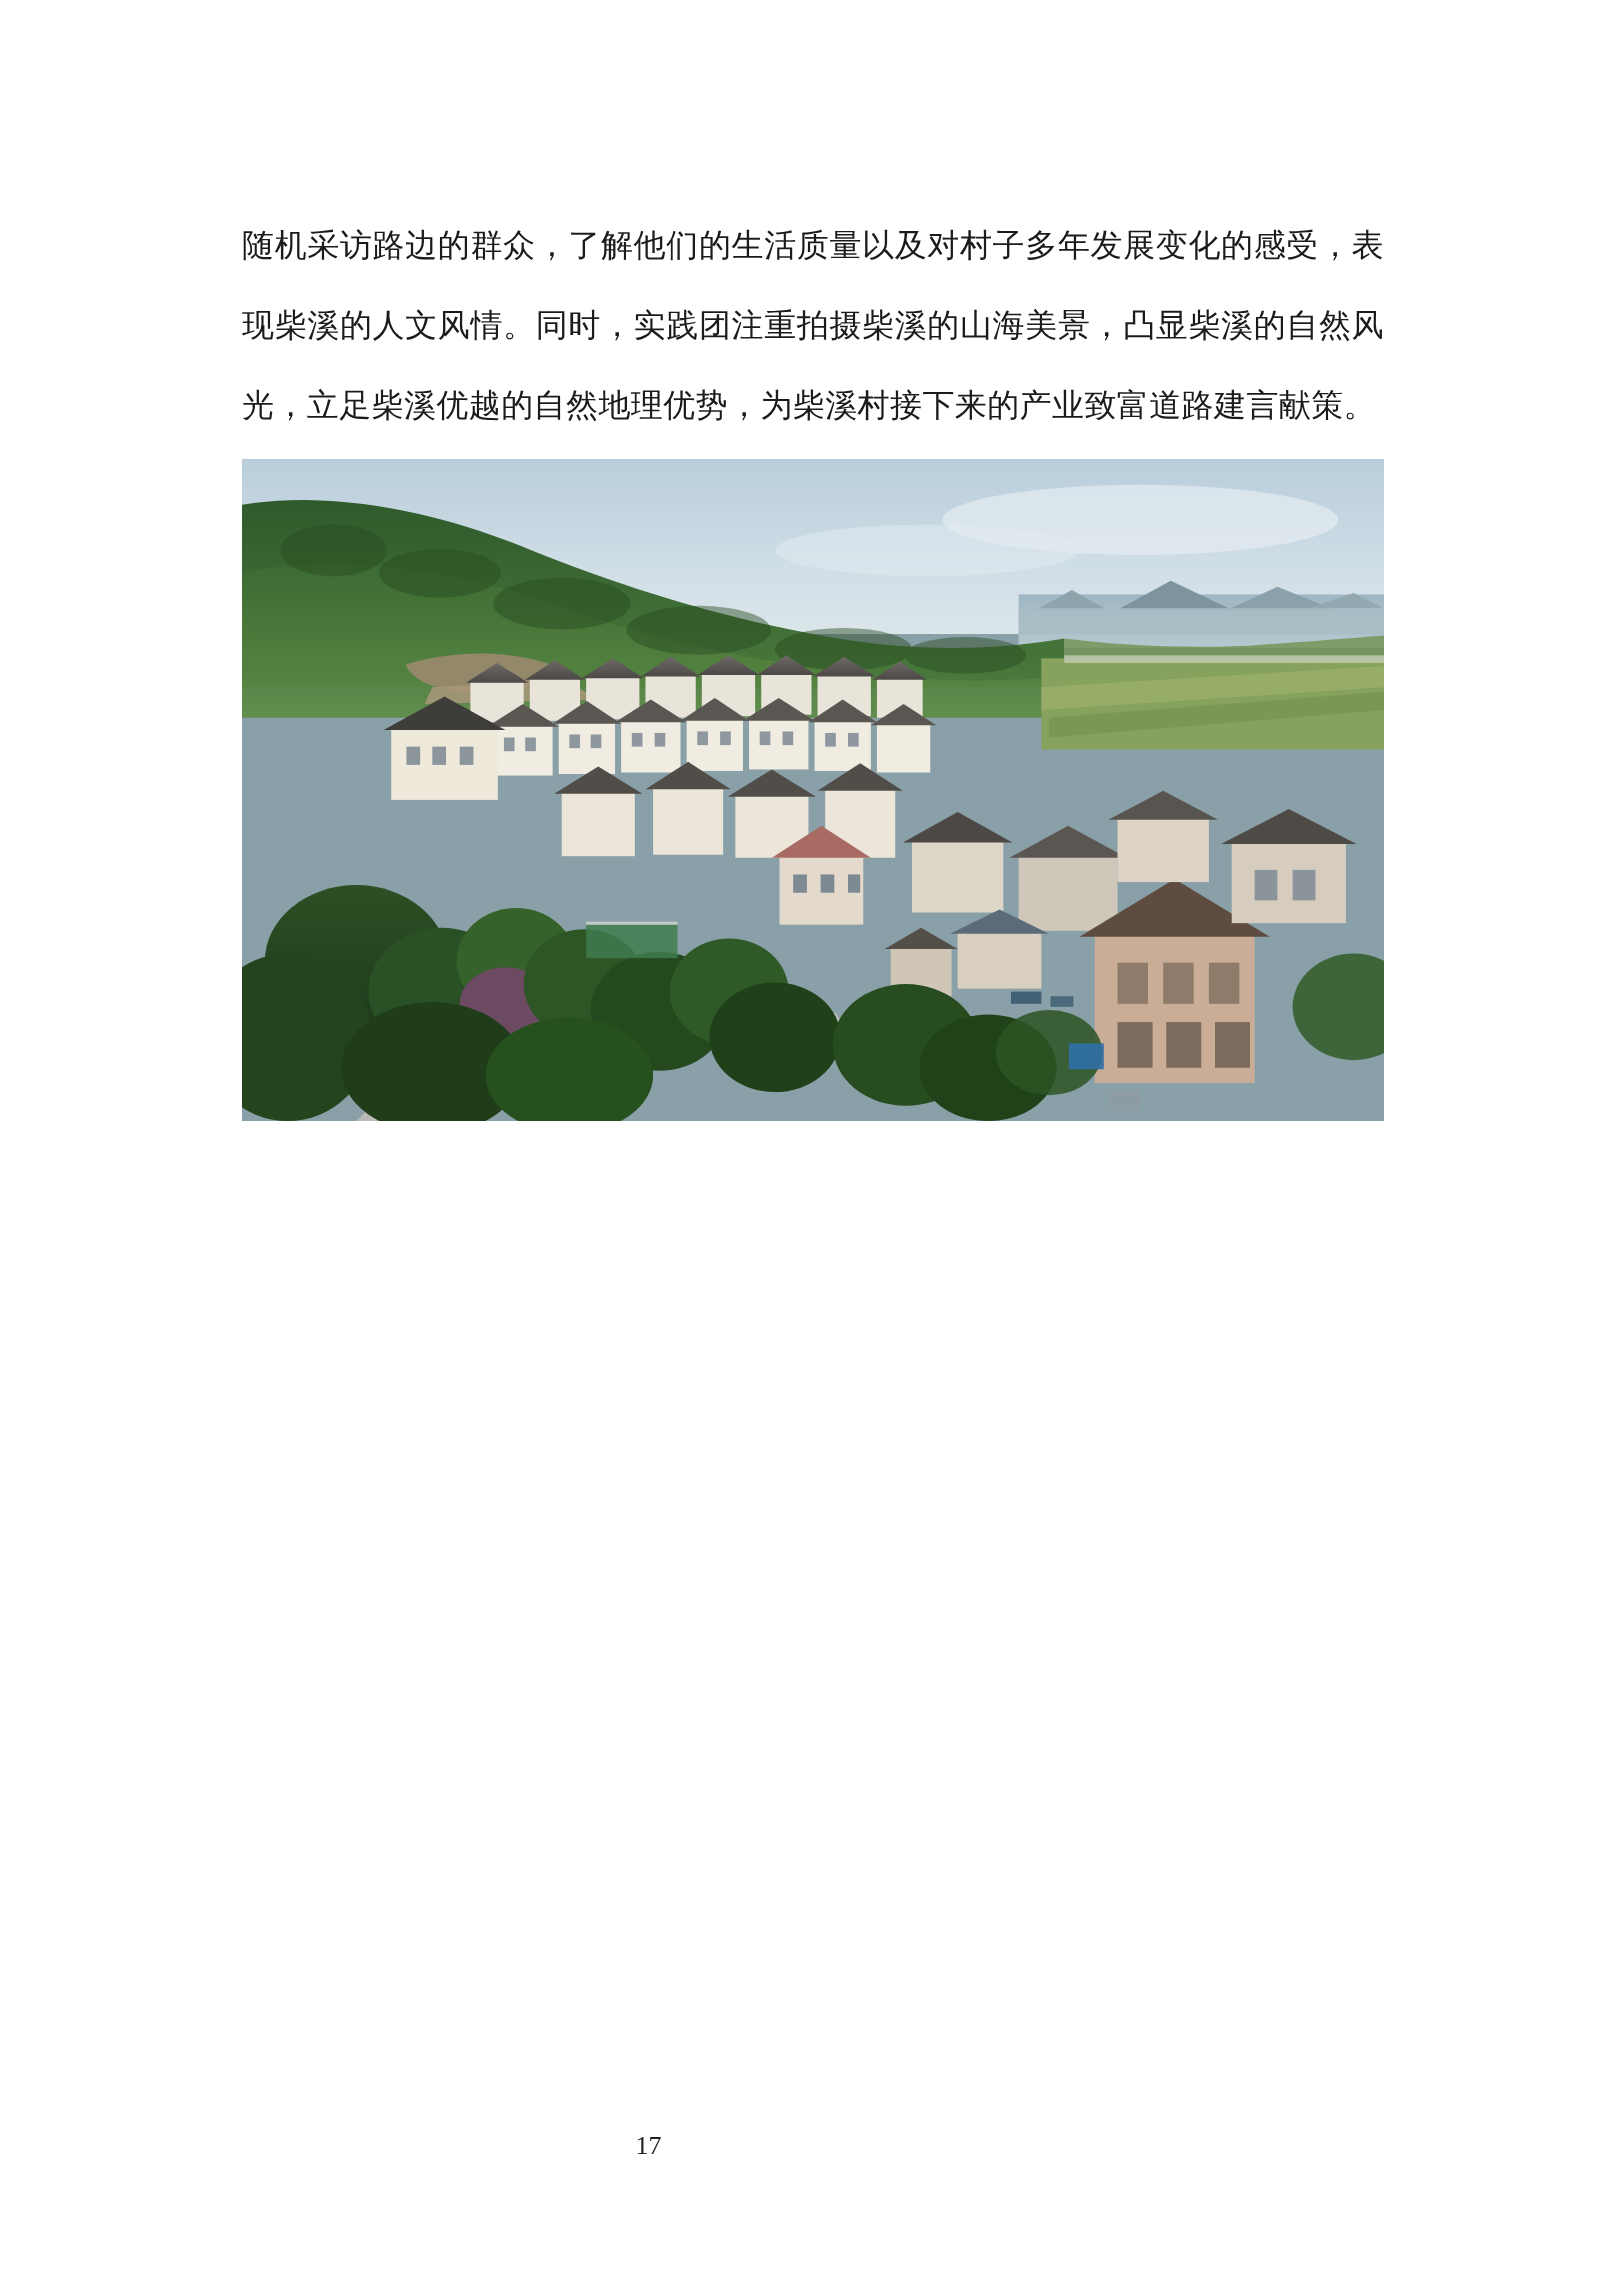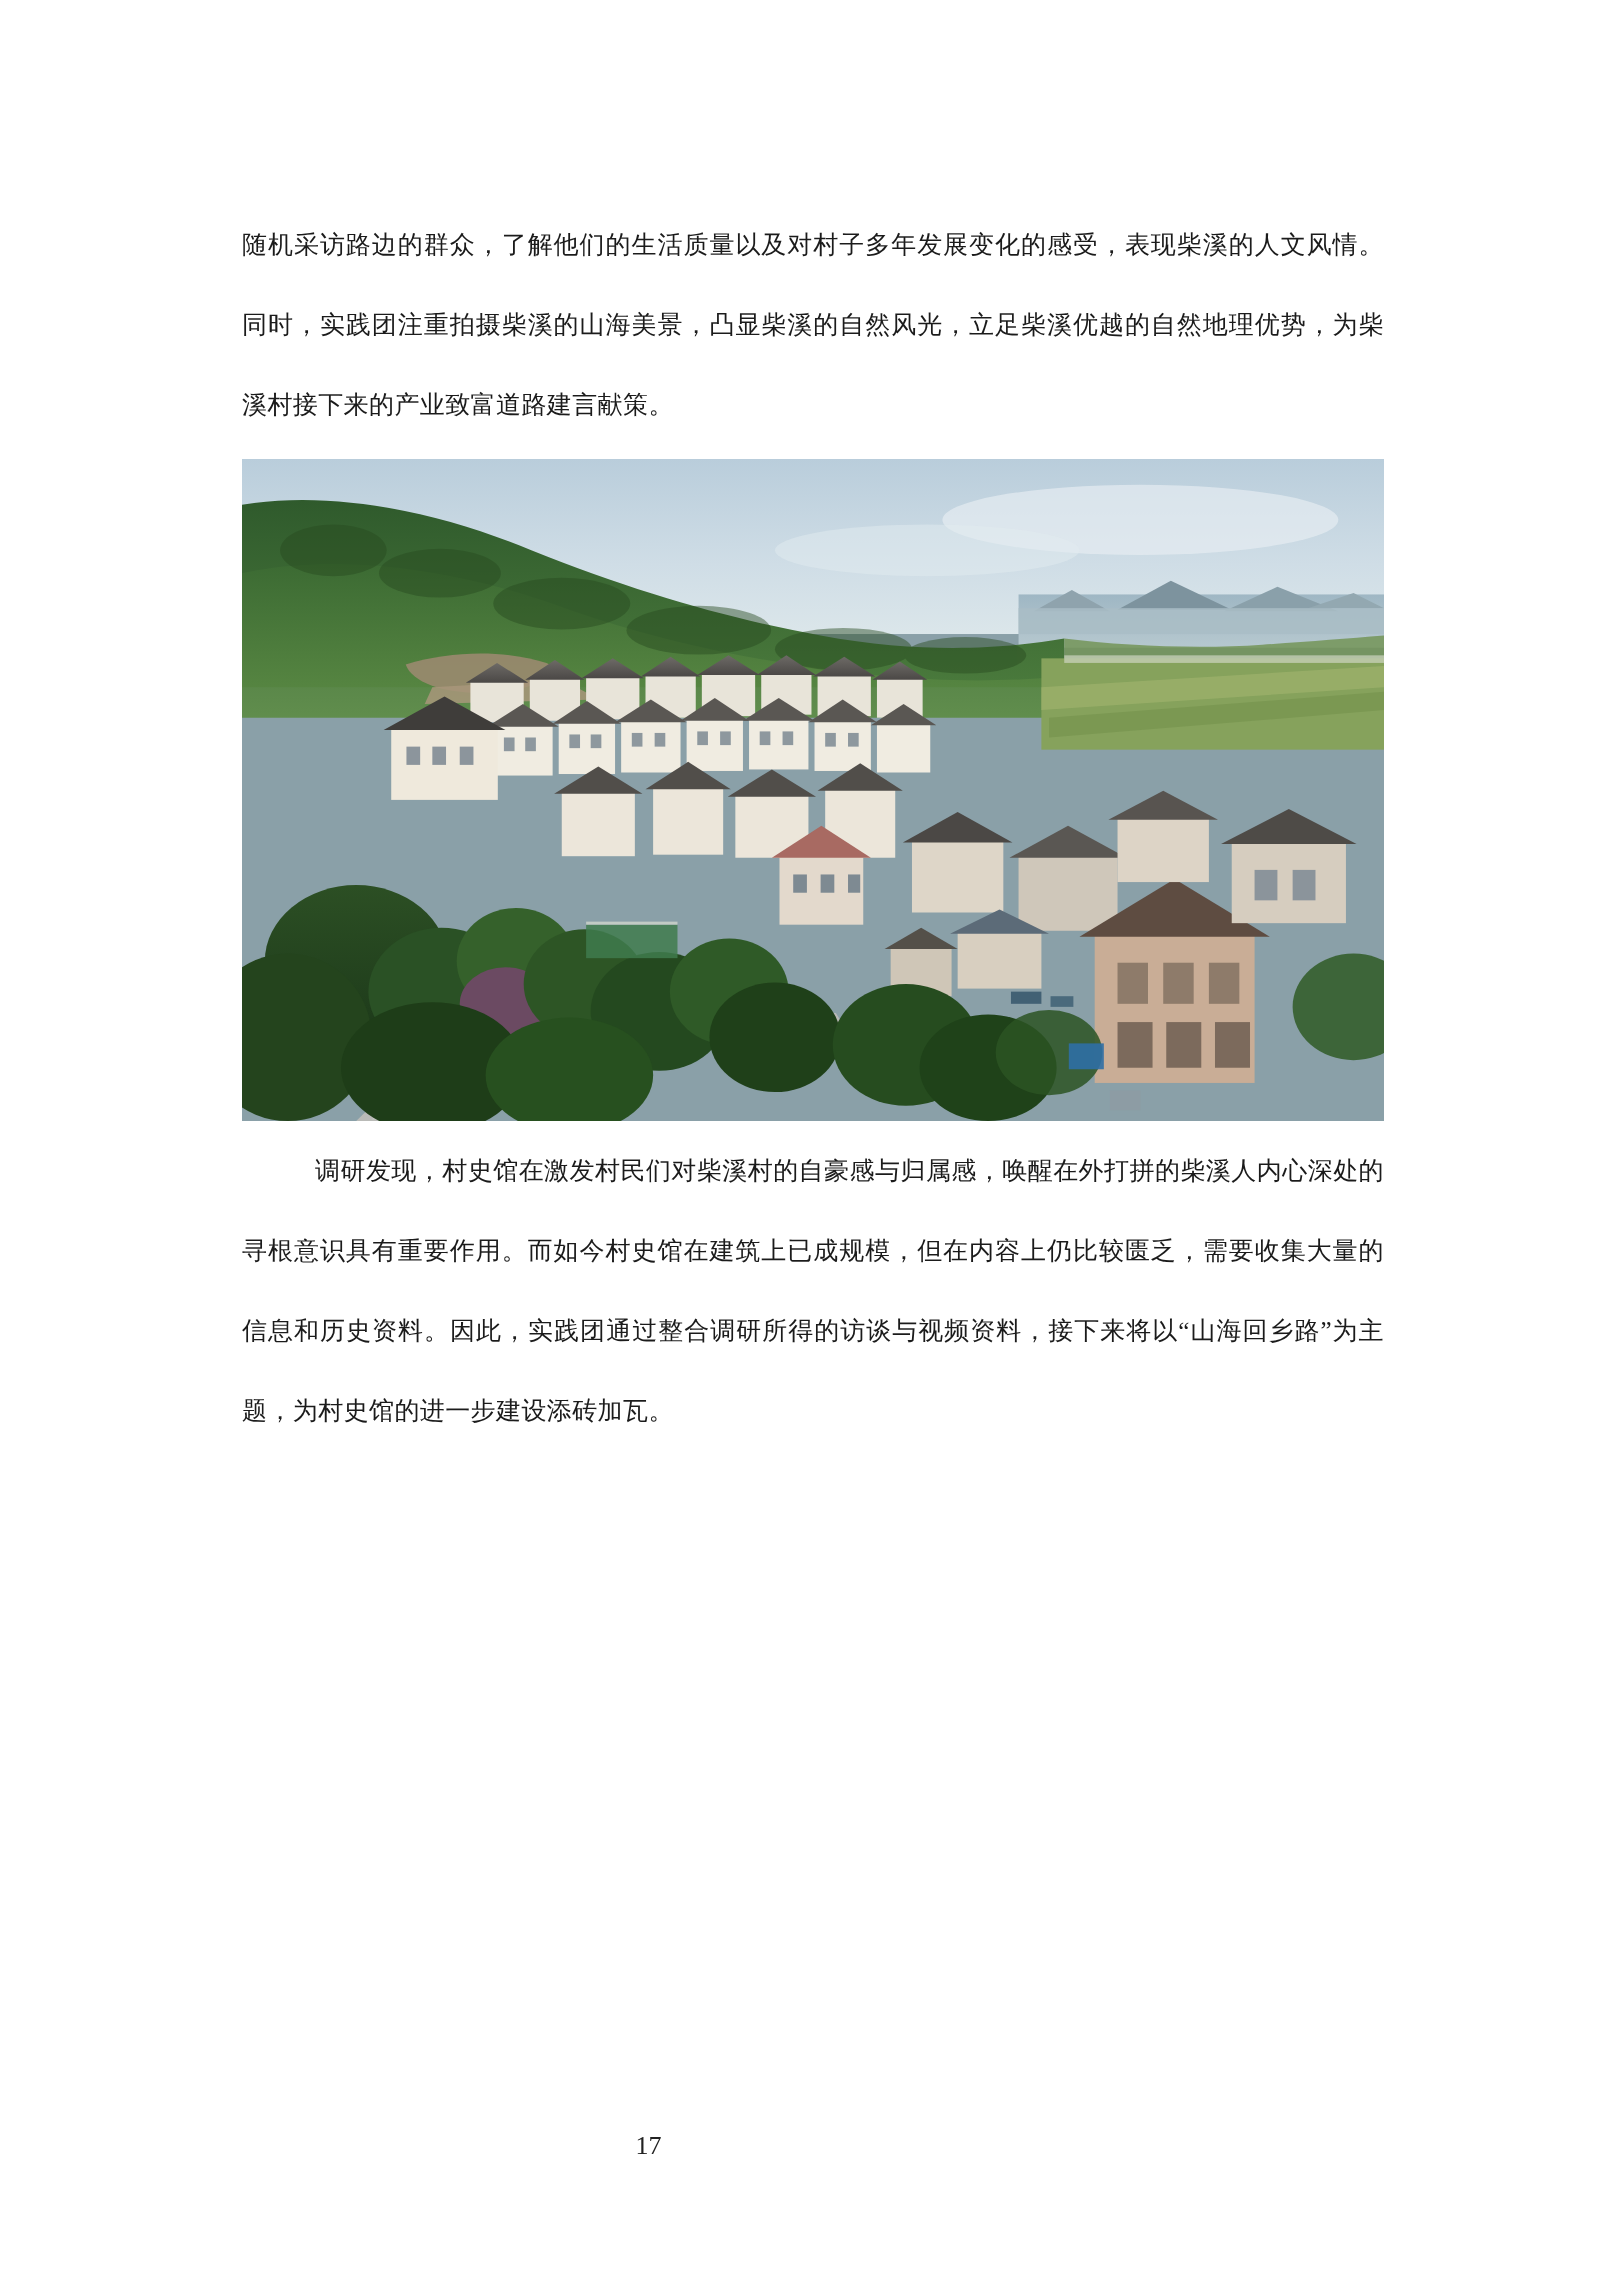--- a/index.html
+++ b/index.html
@@ -23,21 +23,21 @@
     background: #ffffff;
   }
   .content {
     position: absolute;
     left: 242px;
     top: 205px;
     width: 1142px;
   }
   p.para {
     margin: 0 0 0 0;
-    font-size: 25px;
+    font-size: 32px;
     line-height: 80px;
     letter-spacing: 0.4px;
     text-align: justify;
     text-justify: inter-ideograph;
     color: #1b1b1b;
   }
   p.para.indent {
     text-indent: 73px;
   }
   .figure {
@@ -274,19 +274,18 @@
         <rect x="452" y="612" width="120" height="44" fill="#3f7b4e" opacity="0.85"></rect>
         <rect x="452" y="608" width="120" height="4" fill="#cfd6cc" opacity="0.8"></rect>
 
         <rect x="1010" y="700" width="40" height="16" fill="#35566b" opacity="0.85"></rect>
         <rect x="1062" y="706" width="30" height="14" fill="#3a5d70" opacity="0.8"></rect>
         <rect x="1086" y="768" width="46" height="34" fill="#2f6fa5" opacity="0.9"></rect>
         <rect x="1140" y="830" width="40" height="26" fill="#8d9ba3" opacity="0.9"></rect>
       </svg>
     </div>
 
-    <p class="para indent para-gap-top">调研发现，村史馆在激发村民们对柴溪村的自豪感与归属感，唤醒在外打拼的柴溪人内心深处的寻根意识具有重要作用。而如今村史馆在建筑上已成规模，但在内容上仍比较匮乏，需要收集大量的信息和历史资料。因此，实践团通过整合调研所得的访谈与视频资料，接下来将以“山海回乡路”为主题，为村史馆的进一步建设添砖加瓦。</p>
 
   </div>
 
   <div class="page-number">17</div>
 </div>
 
 
 </body></html>

